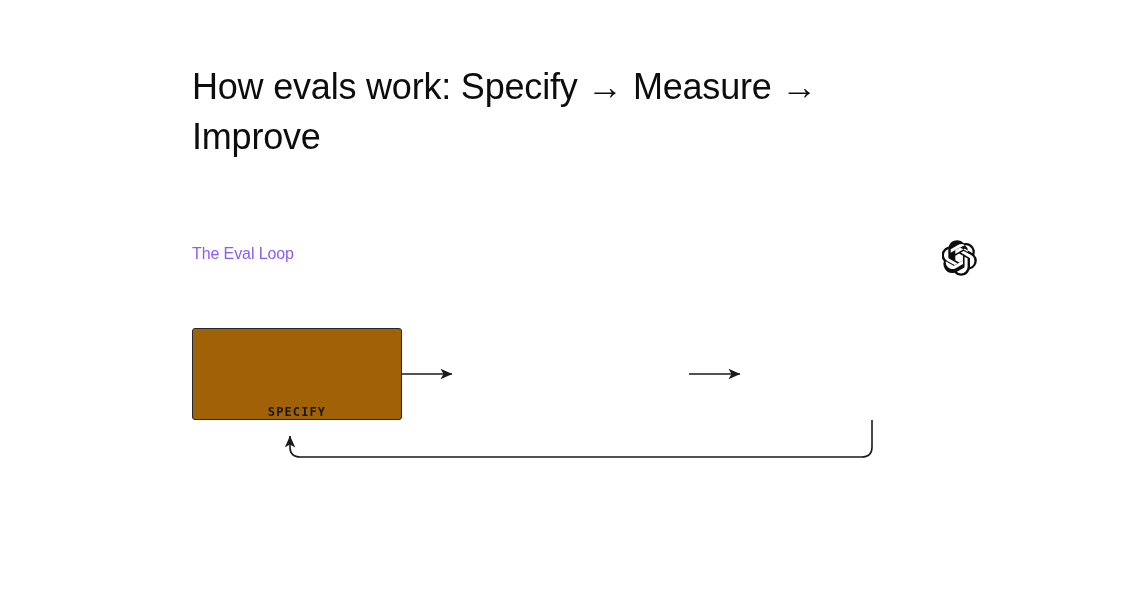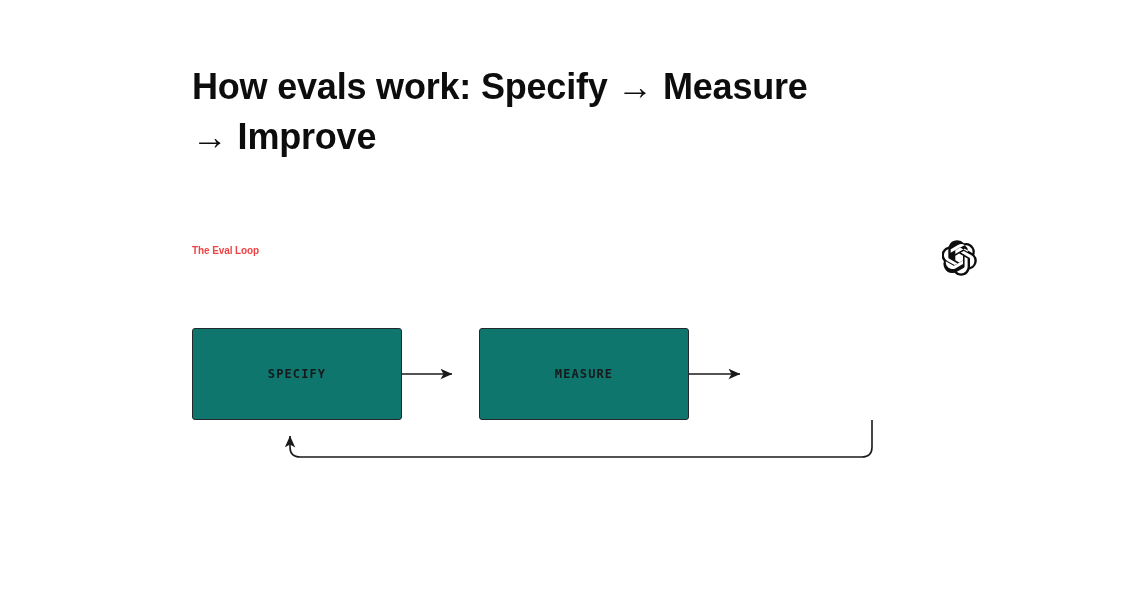--- a/index.html
+++ b/index.html
@@ -23,35 +23,35 @@
   }
 
   
   .title {
     position: absolute;
     left: 192px;
     top: 62px;
     width: 640px;
     font-size: 36px;
     line-height: 50px;
-    font-weight: 700;
+    font-weight: 400;
     letter-spacing: -0.2px;
     color: #0d0d0d;
     white-space: pre-wrap;
   }
 
   
   .section-label {
     position: absolute;
     left: 192px;
     top: 245px;
-    font-size: 10px;
-    font-weight: 700;
+    font-size: 16px;
+    font-weight: 400;
     letter-spacing: -0.1px;
-    color: #ef4444;
+    color: #8b5cf6;
   }
 
   .brand-mark {
     position: absolute;
     left: 942px;
     top: 240px;
     width: 36px;
     height: 36px;
   }
   .brand-mark svg {
@@ -72,25 +72,25 @@
   .diagram svg {
     display: block;
     width: 1138px;
     height: 605px;
     overflow: visible;
   }
 
   .node-box {
     position: absolute;
     box-sizing: border-box;
-    background: #0f766e;
+    background: #a16207;
     border: 1.6px solid #23282e;
     border-radius: 3px;
     display: flex;
-    align-items: center;
+    align-items: flex-end;
     justify-content: center;
   }
   .node-label {
     font-family: "DejaVu Sans Mono", "Liberation Mono", monospace;
     font-size: 12px;
     font-weight: 700;
     letter-spacing: 1.1px;
     color: #15181c;
     text-align: center;
     user-select: none;
@@ -131,18 +131,15 @@
         <line x1="689" y1="374" x2="740" y2="374" marker-end="url(#ah)"></line>
         <path d="M872,420 L872,447 Q872,457 862,457 L300,457 Q290,457 290,447 L290,436" marker-end="url(#ah-up)" stroke-linejoin="round"></path>
       </g>
     </svg>
   </div>
 
   <div class="node-box" id="node-specify">
     <span class="node-label">SPECIFY</span>
   </div>
 
-  <div class="node-box" id="node-measure">
-    <span class="node-label">MEASURE</span>
-  </div>
 
 
 </div>
 
 </body></html>

